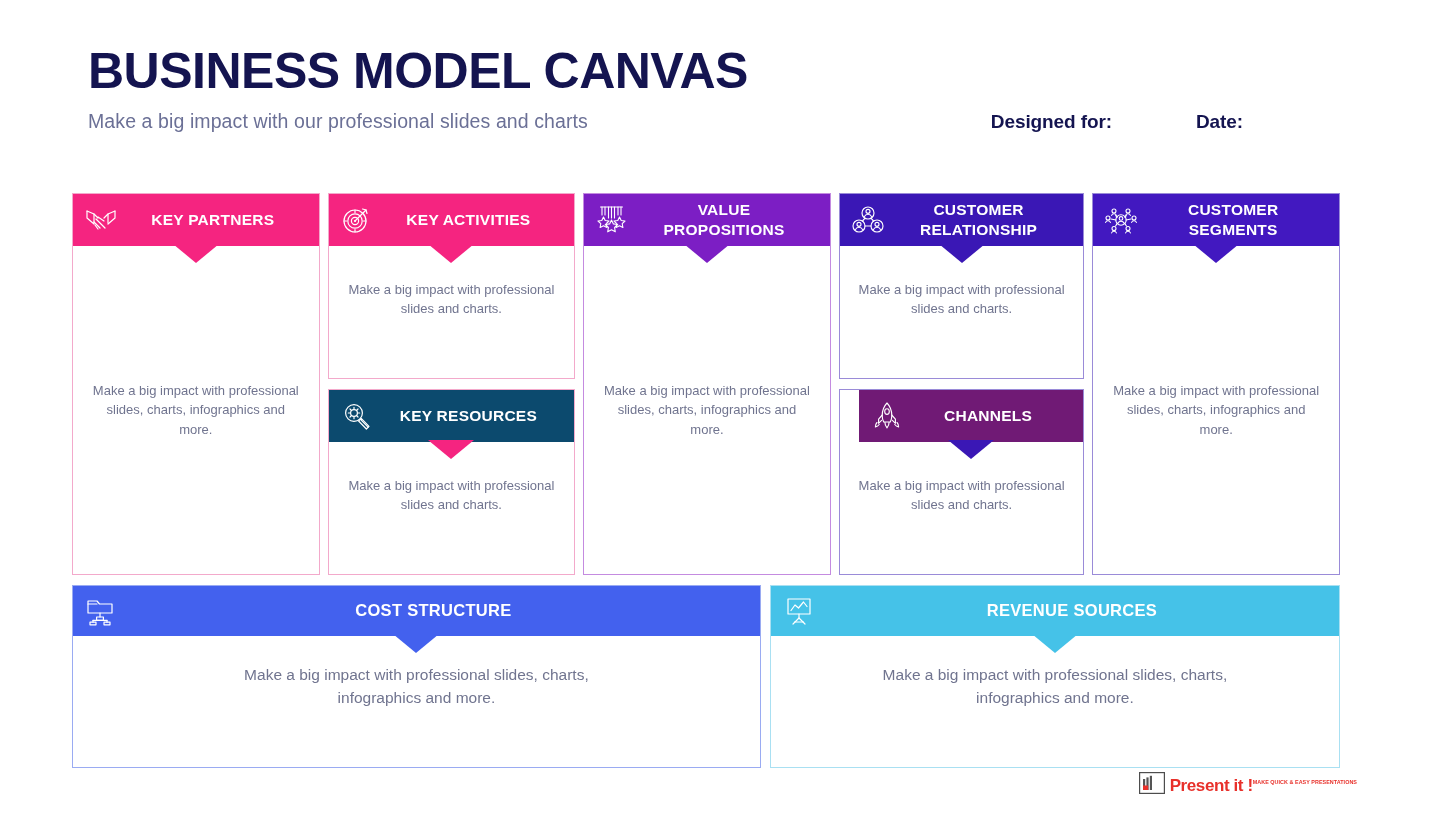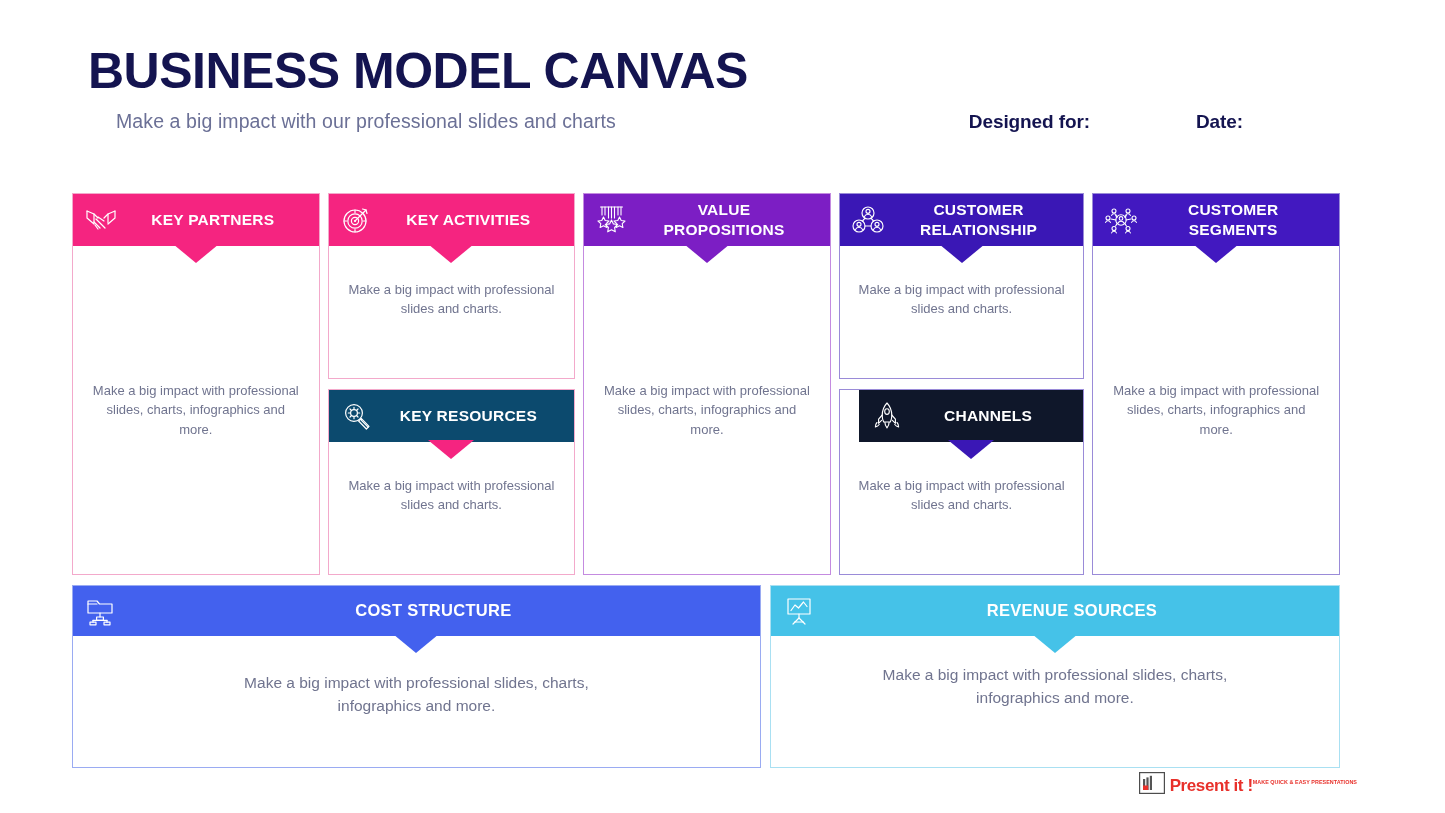--- a/index.html
+++ b/index.html
@@ -28,35 +28,34 @@
   #subtitle-row {
     margin-top: 12px;
     display: flex;
     align-items: baseline;
   }
 
   #subtitle {
     font-size: 19.5px;
     color: #6b7096;
     letter-spacing: 0.1px;
-    margin-left: 28px;
   }
 
   #meta-fields {
     display: flex;
     margin-left: auto;
     padding-right: 115px;
   }
   .meta-label {
     font-size: 19px;
     font-weight: bold;
     color: #141450;
     letter-spacing: -0.1px;
   }
-  #designed-for { margin-right: 106px; }
+  #designed-for { margin-right: 84px; }
 
   
   #canvas {
     position: absolute;
     left: 72px;
     top: 193px;
     width: 1268px;
     height: 575px;
   }
 
@@ -150,21 +149,21 @@
   .body-upper { align-items: flex-start; padding-top: 34px; }
 
   
   #bottom-row {
     display: flex;
     gap: 9px;
     height: 183px;
     margin-top: 10px;
   }
   .wide-card { display: flex; flex-direction: column; }
-  .wide-1 { width: 760px; gap: 8px; }
+  .wide-1 { width: 760px; }
   .wide-2 { width: 629px; }
 
   .wide-card .card-header { height: 50px; flex: 0 0 50px; }
   .wide-card .hdr-title { font-size: 16.5px; letter-spacing: 0.3px; }
   .wide-card .card-body { padding-top: 28px; align-items: flex-start; }
   .wide-card .body-text { font-size: 15.5px; }
 
   
   #footer-logo {
     position: absolute;
@@ -325,21 +324,21 @@
             <span>RELATIONSHIP</span>
           </span>
           <span class="notch" style="border-top-color:#3A17B5;"></span>
         </div>
         <div class="card-body body-upper">
           <div class="body-text">Make a big impact with professional slides and charts.</div>
         </div>
       </div>
 
       <div class="card grow" style="border-color:#9A8BD8;">
-        <div class="card-header" style="background:#0f172a;margin-left:19px;">
+        <div class="card-header" style="background:#701a75;margin-left:19px;">
           <span class="hdr-icon">
             <svg width="30" height="30" viewBox="0 0 30 30" fill="none" stroke="#fff" stroke-width="1.15" stroke-linecap="round" stroke-linejoin="round">
               <path d="M15 2 c3.4 3.6 4.8 8.2 4.8 12.6 0 2.6 -.6 4.8 -1.5 6.4 h-6.6 c-.9 -1.6 -1.5 -3.8 -1.5 -6.4 C10.2 10.2 11.6 5.6 15 2 Z"></path>
               <ellipse cx="15" cy="10.5" rx="2.3" ry="2.8"></ellipse>
               <path d="M10.3 14 L6.6 18.2 6.6 22.3 9.6 19.4"></path>
               <path d="M19.7 14 L23.4 18.2 23.4 22.3 20.4 19.4"></path>
               <path d="M12.9 21.3 c0 2.3 .9 4.2 2.1 5.6 1.2 -1.4 2.1 -3.3 2.1 -5.6"></path>
               <path d="M5 21.5 c-1.2 1.3 -1.6 3 -1.6 4.4 1.5 -.3 2.9 -1.2 3.8 -2.4"></path>
               <path d="M25 21.5 c1.2 1.3 1.6 3 1.6 4.4 -1.5 -.3 -2.9 -1.2 -3.8 -2.4"></path>
             </svg>

